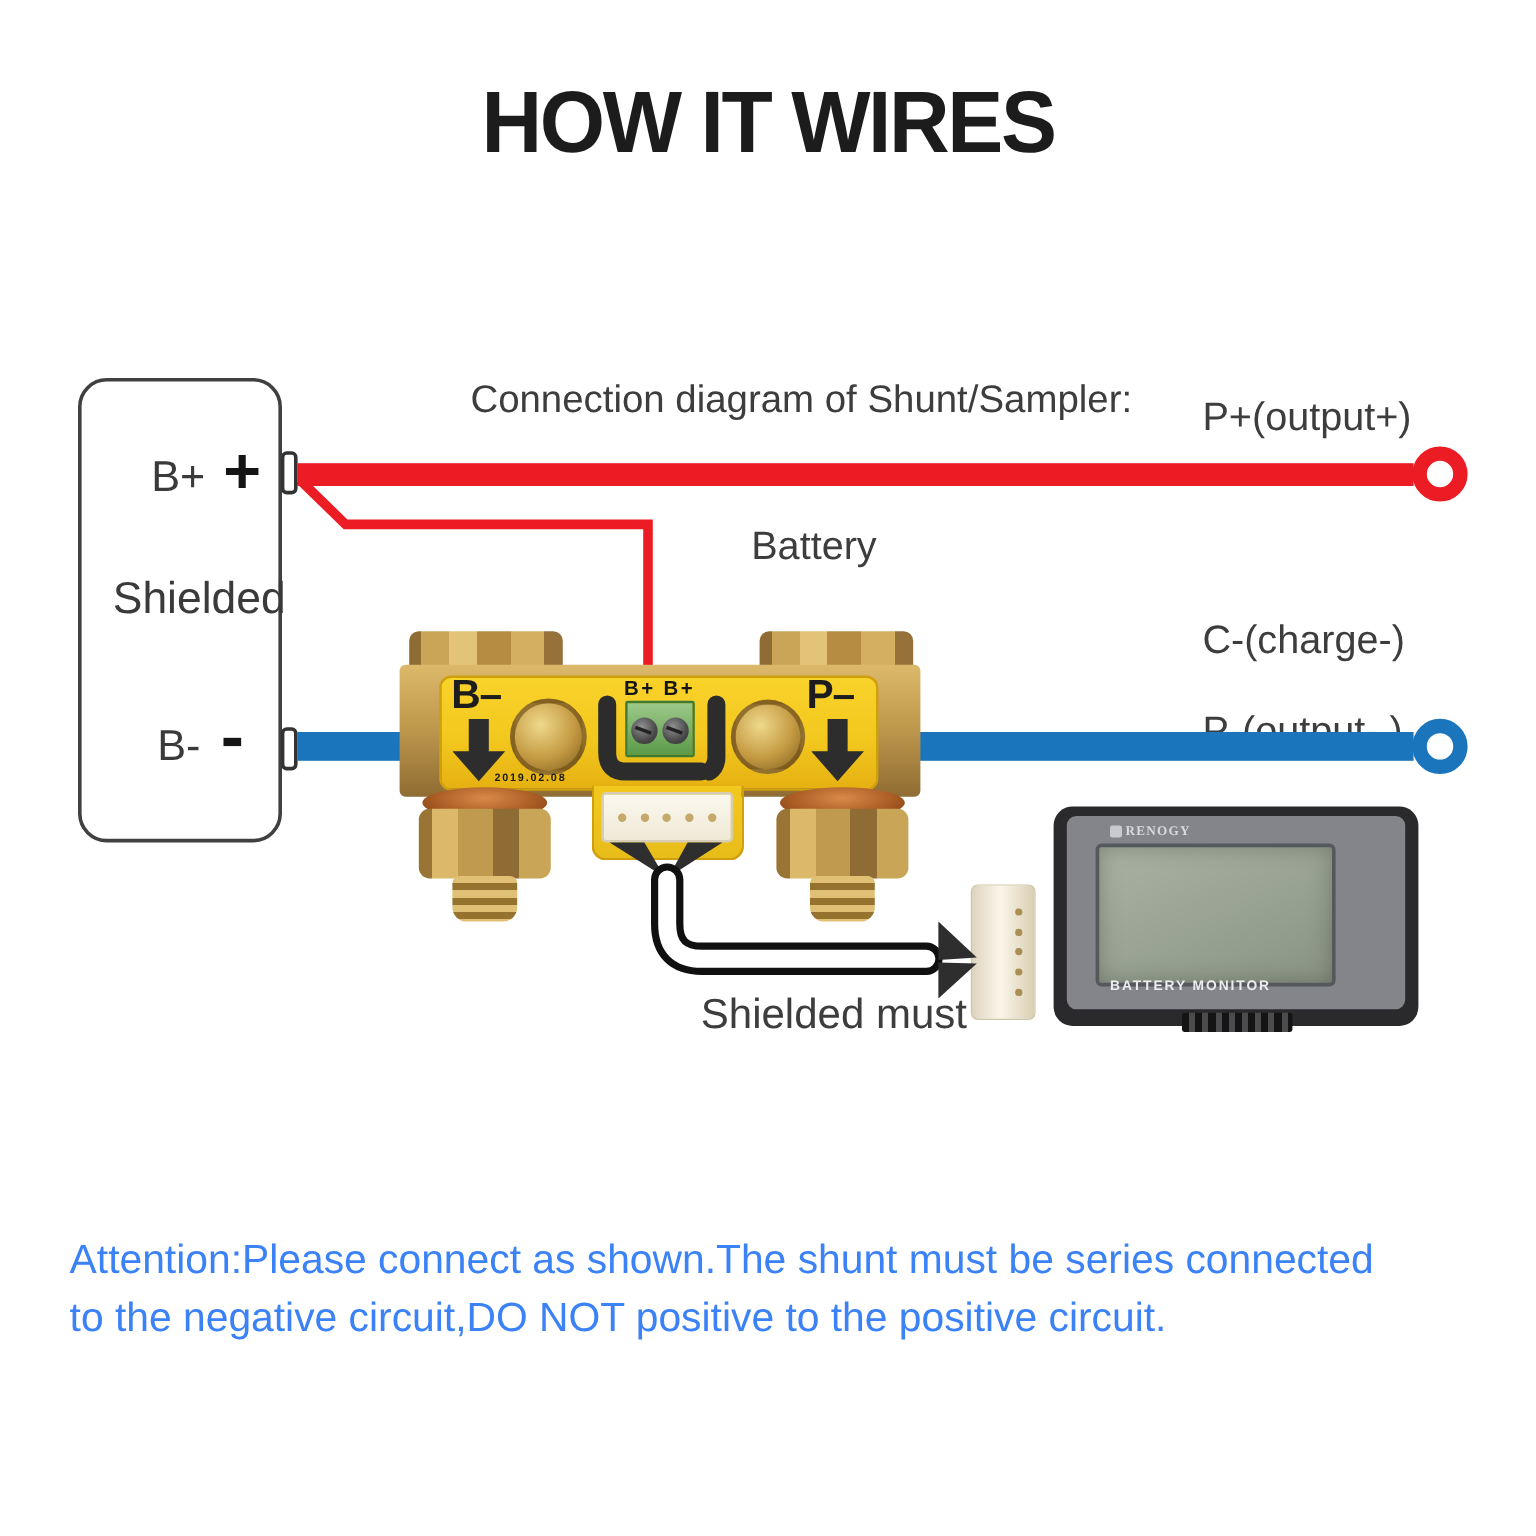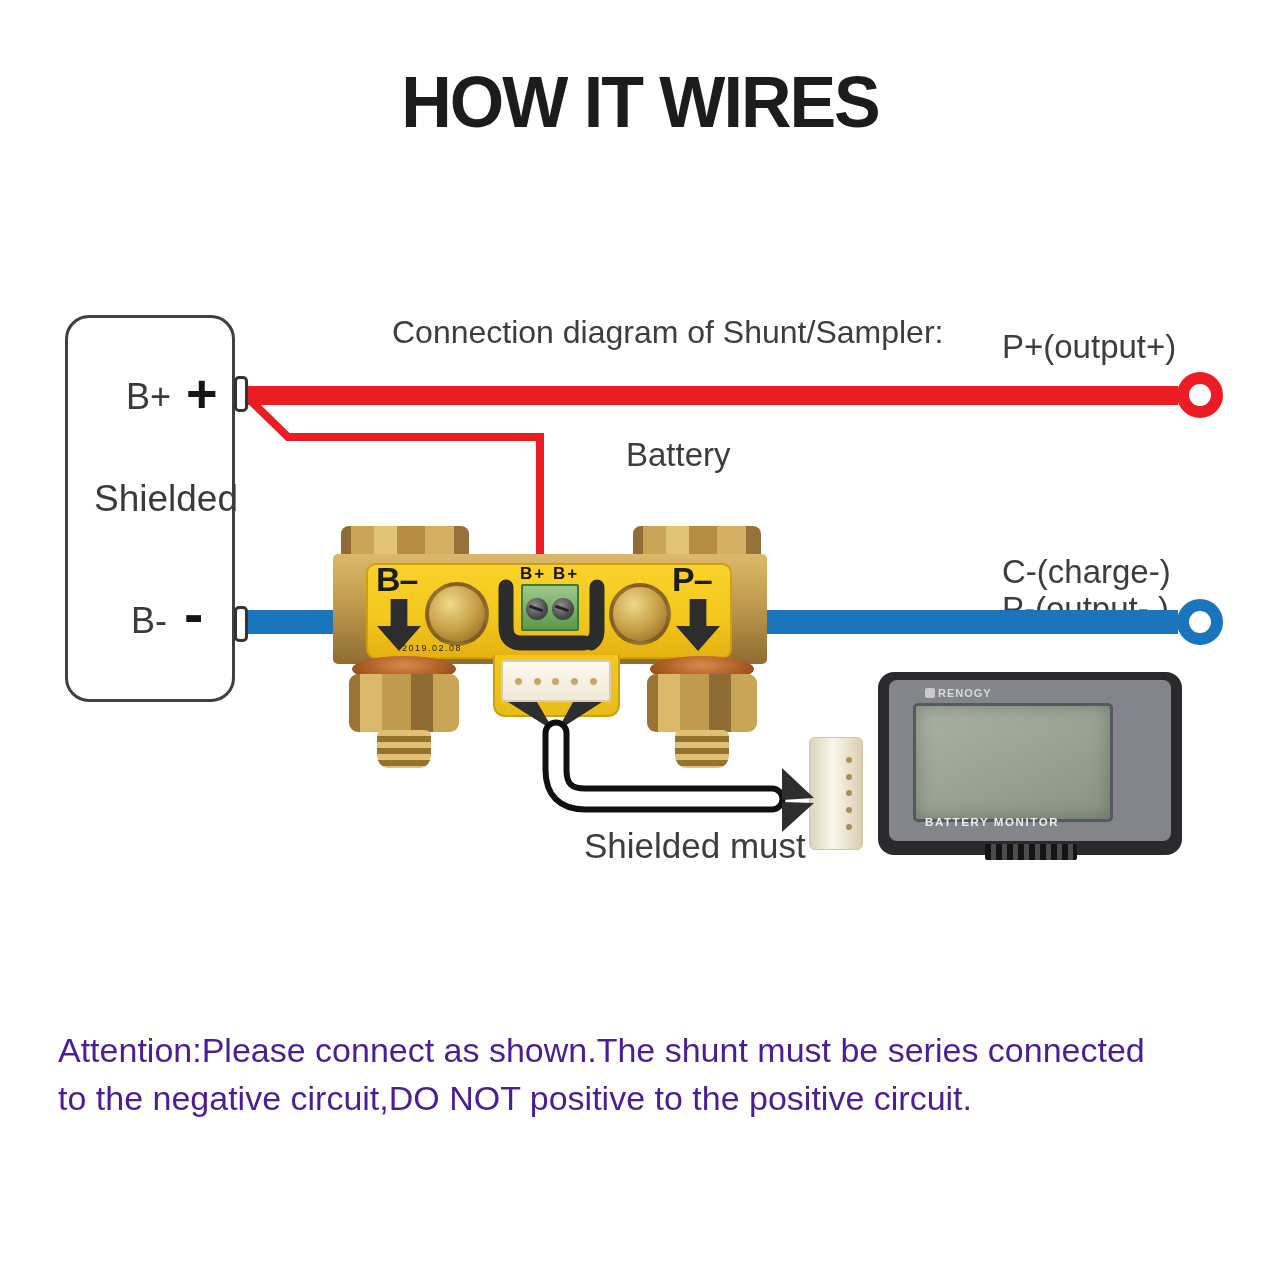--- a/index.html
+++ b/index.html
@@ -40,21 +40,21 @@
   .ring-pos{left:1177px;top:372px;border:12px solid var(--wire-positive);}
   .ring-neg{left:1177px;top:599px;border:12px solid var(--wire-negative);}
   svg.overlay{left:0;top:0;width:1280px;height:1280px;z-index:2;}
   svg.overlay-top{left:0;top:0;width:1280px;height:1280px;z-index:6;}
 
   
   .lbl{font-size:33px;color:#3d3d3d;white-space:pre;}
   .lbl-heading{left:392px;top:314px;font-size:32px;}
   .lbl-pplus{left:1002px;top:328px;}
   .lbl-sampler{left:626px;top:436px;}
-  .lbl-cminus{left:1002px;top:514px;margin-top:39px;}
+  .lbl-cminus{left:1002px;top:514px;}
   .lbl-pminus{left:1002px;top:590px;}
   .lbl-shielded{left:584px;top:826px;font-size:35px;}
 
   
   .shunt{left:333px;top:526px;width:434px;height:250px;z-index:5;}
   .hexnut-top{top:0;width:128px;height:42px;border-radius:8px 8px 0 0;
     background:linear-gradient(90deg,#8f6c33 0 8%,#caa558 8% 26%,#e3c377 26% 44%,#b68c42 44% 66%,#d4af61 66% 88%,#97713a 88%);}
   .hexnut-left{left:8px;} .hexnut-right{left:300px;}
   .shunt-bar{left:0;top:28px;width:434px;height:110px;border-radius:5px;
     background:linear-gradient(180deg,#dcb96a,#c09a4e 45%,#8f6c33);}
@@ -71,62 +71,62 @@
   .arr-left{left:44px;top:73px;} .arr-right{left:343px;top:73px;}
   .screw{width:64px;height:64px;border-radius:50%;border:4px solid rgba(110,78,22,.65);
     background:radial-gradient(circle at 38% 32%,#efd98c,#c49a42 55%,#7d5c20);}
   .screw-left{left:92px;top:56px;} .screw-right{left:276px;top:57px;width:62px;height:62px;}
   .green-block{left:188px;top:58px;width:58px;height:47px;border:2px solid #3e7a31;border-radius:2px;
     background:linear-gradient(180deg,#9cc98a,#5b9a49);}
   .gscrew{position:absolute;width:22px;height:22px;border-radius:50%;
     background:radial-gradient(circle at 40% 35%,#909090,#4a4a4a 60%,#2c2c2c);}
   .gscrew::after{content:"";position:absolute;left:3px;top:9px;width:14px;height:3px;background:#222;transform:rotate(20deg);}
   .gs1{left:3px;top:12px;} .gs2{left:29px;top:12px;}
-  .date-code{left:69px;top:117px;font-size:9px;font-weight:400;color:#1a1a1a;letter-spacing:1.5px;}
+  .date-code{left:79px;top:117px;font-size:9px;font-weight:700;color:#1a1a1a;letter-spacing:1.5px;}
   .washer{width:104px;height:26px;border-radius:50%;
     background:radial-gradient(ellipse at 50% 35%,#d98a4a,#a75a22 60%,#7c3d12);}
   .washer-left{left:19px;top:130px;} .washer-right{left:317px;top:130px;}
   .nut{width:110px;height:58px;border-radius:9px;
     background:linear-gradient(90deg,#9a7434 0 10%,#dcb96a 10% 30%,#c09a4e 30% 56%,#8f6c33 56% 76%,#c9a558 76%);}
   .nut-left{left:16px;top:148px;} .nut-right{left:314px;top:148px;}
   .stud{width:54px;height:38px;border-radius:6px 6px 12px 12px;
     background:repeating-linear-gradient(180deg,#e0c074 0 6px,#96722f 6px 12px);}
   .stud-left{left:44px;top:204px;} .stud-right{left:342px;top:204px;}
   .jst{left:168px;top:134px;width:110px;height:42px;background:linear-gradient(180deg,#fbf8ef,#efe9d6);
     border:2px solid #d6cdb4;border-radius:4px;display:flex;align-items:center;justify-content:space-evenly;}
   .pin-dot{width:7px;height:7px;border-radius:50%;background:#c4a96a;}
 
   
   .conn-right{left:809px;top:737px;width:54px;height:113px;border-radius:6px;border:1px solid #cfc5a8;
     background:linear-gradient(90deg,#ddd4bd,#faf6ea 45%,#d9cfb2);z-index:3;
     display:flex;flex-direction:column;align-items:flex-end;justify-content:space-evenly;padding:8px 10px;}
   .conn-right .pin-dot{width:6px;height:6px;background:#a98f54;}
 
   
-  .monitor{left:878px;top:672px;width:304px;height:183px;border-radius:16px;background:var(--monitor-frame);z-index:3;}
+  .monitor{left:878px;top:672px;width:304px;height:183px;border-radius:16px;background:var(--monitor-frame);z-index:3;font-family:Liberation Serif, serif;}
   .mon-face{left:11px;top:8px;width:282px;height:161px;border-radius:8px;background:var(--monitor-face);}
   .mon-logo{left:47px;top:15px;font-size:11px;font-weight:700;color:#d8d9dc;letter-spacing:1px;display:flex;align-items:center;gap:3px;}
   .logo-mark{display:inline-block;width:10px;height:10px;background:#c9cacd;border-radius:2px;}
   .lcd{left:35px;top:31px;width:200px;height:119px;border:3px solid #55585C;border-radius:5px;
     background:linear-gradient(155deg,#aab3a3,var(--lcd-green) 55%,#899383);
     box-shadow:inset 0 0 18px rgba(40,50,40,.35);}
   .mon-btn{width:27px;height:27px;border:2px solid #ECEDED;border-radius:50%;color:#fff;
     display:flex;align-items:center;justify-content:center;font-weight:700;}
   .btn-back{left:1126px;top:703px;font-size:17px;padding-bottom:3px;}
   .btn-up{left:1126px;top:731px;} .btn-down{left:1126px;top:759px;}
   .btn-ok{left:1126px;top:787px;font-size:9.5px;letter-spacing:.5px;}
   .chev{display:inline-block;width:9px;height:9px;border-left:3px solid #f2f2f3;border-top:3px solid #f2f2f3;}
   .chev-up{transform:rotate(45deg) translate(1px,1px);}
   .chev-down{transform:rotate(225deg) translate(-2px,-2px);}
   .mon-label{left:925px;top:816px;font-size:11.5px;font-weight:700;color:#ECEDEF;letter-spacing:1.6px;z-index:4;}
   .mon-teeth{left:985px;top:844px;width:92px;height:16px;border-radius:2px;
     background:repeating-linear-gradient(90deg,#141414 0 6px,#4c4c4e 6px 11px);z-index:4;}
 
   
-  .attention{left:58px;top:1026px;width:1170px;font-size:34px;line-height:48px;color:#4c1d95;z-index:2;}
+  .attention{left:58px;top:1026px;width:1170px;font-size:34px;line-height:48px;color:#3b82f6;z-index:2;}
 </style>
 </head>
 <body>
 
 <div class="stage">
 
   <div class="abs title">HOW IT WIRES</div>
 
   <div class="abs wire-neg"></div>
   <div class="abs ring ring-neg"></div>

